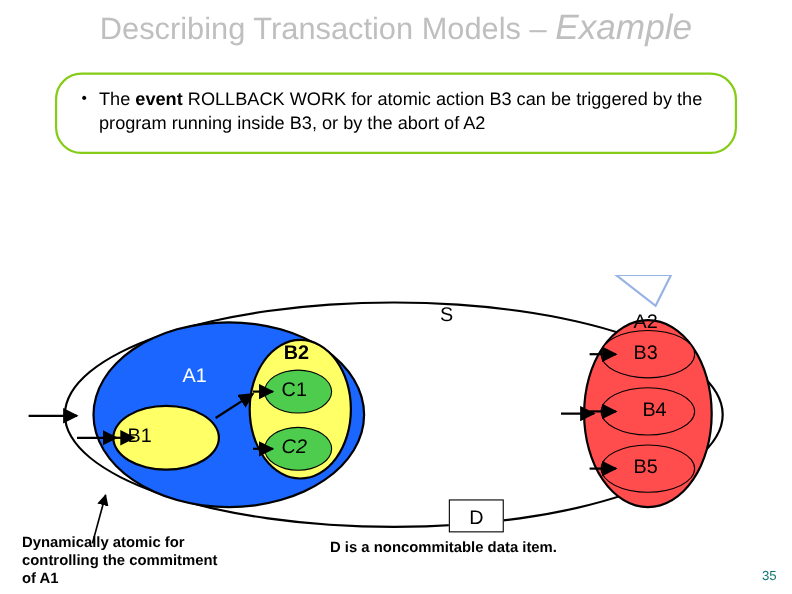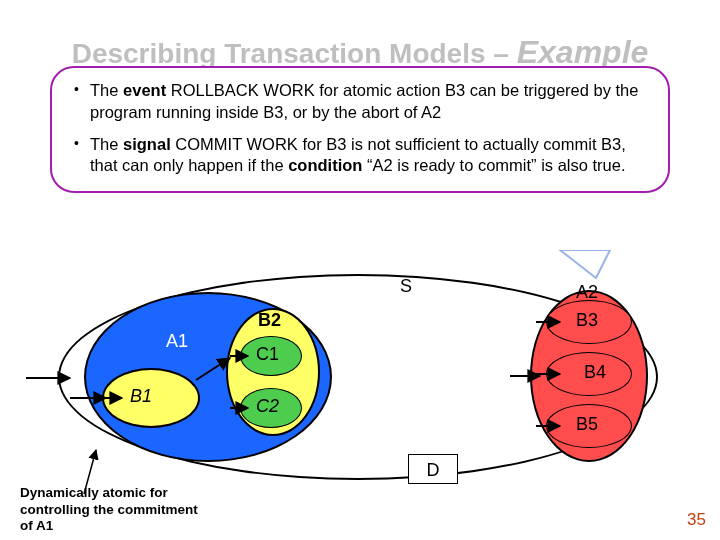--- a/index.html
+++ b/index.html
@@ -9,34 +9,34 @@
     background: #fff;
     font-family: Arial, "Helvetica Neue", sans-serif;
     position: relative;
     overflow: hidden;
   }
   .title {
     font-family: "Comic Sans MS", cursive, sans-serif;
     font-size: 28px;
     color: #bfbfbf;
     text-align: center;
-    padding-top: 34px;
-    font-weight: 700;
+    padding-top: 6px;
+    font-weight: 400;
   }
   .title .em {
     font-style: italic;
     font-size: 32px;
   }
   .callout {
     position: absolute;
     left: 50px;
     top: 66px;
     width: 620px;
     background: #fff;
-    border: 2px solid #a21caf;
+    border: 2px solid #84cc16;
     border-radius: 24px;
     padding: 12px 20px 14px 20px;
     font-size: 16.5px;
     line-height: 1.32;
     color: #000;
   }
   .callout ul { list-style: none; }
   .callout li { position: relative; padding-left: 18px; margin-bottom: 10px; }
   .callout li:last-child { margin-bottom: 0; }
   .callout li::before {
@@ -148,55 +148,53 @@
     position: absolute;
     left: 20px; bottom: 6px;
     width: 180px;
     font-size: 13.5px;
     font-weight: bold;
     line-height: 1.2;
   }
   .pagenum {
     position: absolute;
     right: 14px; bottom: 10px;
-    font-size: 17px;
-    color: #c2410c;
+    font-size: 12px;
+    color: #0f766e;
   }
 </style>
 </head>
 <body>
 
 <div class="title">
   <span>Describing Transaction Models – </span><span class="em">Example</span>
 </div>
 
 <div class="callout">
   <ul>
     <li>
       <span>The </span><span class="kw">event</span><span> ROLLBACK WORK for atomic action B3 can be triggered by the program running inside B3, or by the abort of A2</span>
-    </li>
-    <li>
-      <span>The </span><span class="kw">signal</span><span> COMMIT WORK for B3 is not sufficient to actually commit B3, that can only happen if the </span><span class="kw">condition</span><span> “A2 is ready to commit” is also true.</span>
     </li>
   </ul>
 </div>
 
 <div class="diagram">
   <div class="ellipse e-s"></div>
   <div class="ellipse e-a1"></div>
   <div class="ellipse e-a2"></div>
   <div class="ellipse e-b1"></div>
   <div class="ellipse e-b2"></div>
   <div class="ellipse e-c1"></div>
   <div class="ellipse e-c2"></div>
   <div class="ellipse e-b3"></div>
   <div class="ellipse e-b4"></div>
   <div class="ellipse e-b5"></div>
 
   <div class="dbox"><span>D</span></div>
+  <div class="dnote">D is a noncommitable data item.</div>
 
   <svg class="overlay">
     <defs>
       <marker id="ah" viewBox="0 0 10 10" refX="9" refY="5" markerWidth="7" markerHeight="7" orient="auto-start-reverse">
         <path d="M0,0 L10,5 L0,10 z" fill="#000"></path>
       </marker>
     </defs>
 
     <line x1="26" y1="128" x2="70" y2="128" stroke="#000" stroke-width="2" marker-end="url(#ah)"></line>
     <line x1="70" y1="148" x2="106" y2="148" stroke="#000" stroke-width="2" marker-end="url(#ah)"></line>
@@ -212,21 +210,21 @@
     <line x1="536" y1="124" x2="560" y2="124" stroke="#000" stroke-width="2" marker-end="url(#ah)"></line>
     <line x1="536" y1="176" x2="560" y2="176" stroke="#000" stroke-width="2" marker-end="url(#ah)"></line>
 
     <line x1="84" y1="244" x2="96" y2="200" stroke="#000" stroke-width="1.5" marker-end="url(#ah)"></line>
 
     <polygon points="560,0 610,0 596,28" fill="#fff" stroke="#99b3e6" stroke-width="2"></polygon>
   </svg>
 
   <div class="lbl" style="left:400px; top:26px;">S</div>
   <div class="lbl white" style="left:166px; top:81px;">A1</div>
-  <div class="lbl" style="left:130px; top:136px;font-style:italic;">B1</div>
+  <div class="lbl" style="left:116px; top:136px;">B1</div>
   <div class="lbl" style="left:258px; top:60px;font-weight:bold;">B2</div>
   <div class="lbl" style="left:256px; top:94px;">C1</div>
   <div class="lbl" style="left:256px; top:146px;font-style:italic;">C2</div>
   <div class="lbl" style="left:576px; top:32px;">A2</div>
   <div class="lbl" style="left:576px; top:60px;">B3</div>
   <div class="lbl" style="left:584px; top:112px;">B4</div>
   <div class="lbl" style="left:576px; top:164px;">B5</div>
 </div>
 
 <div class="dyn">Dynamically atomic for controlling the commitment of A1</div>

